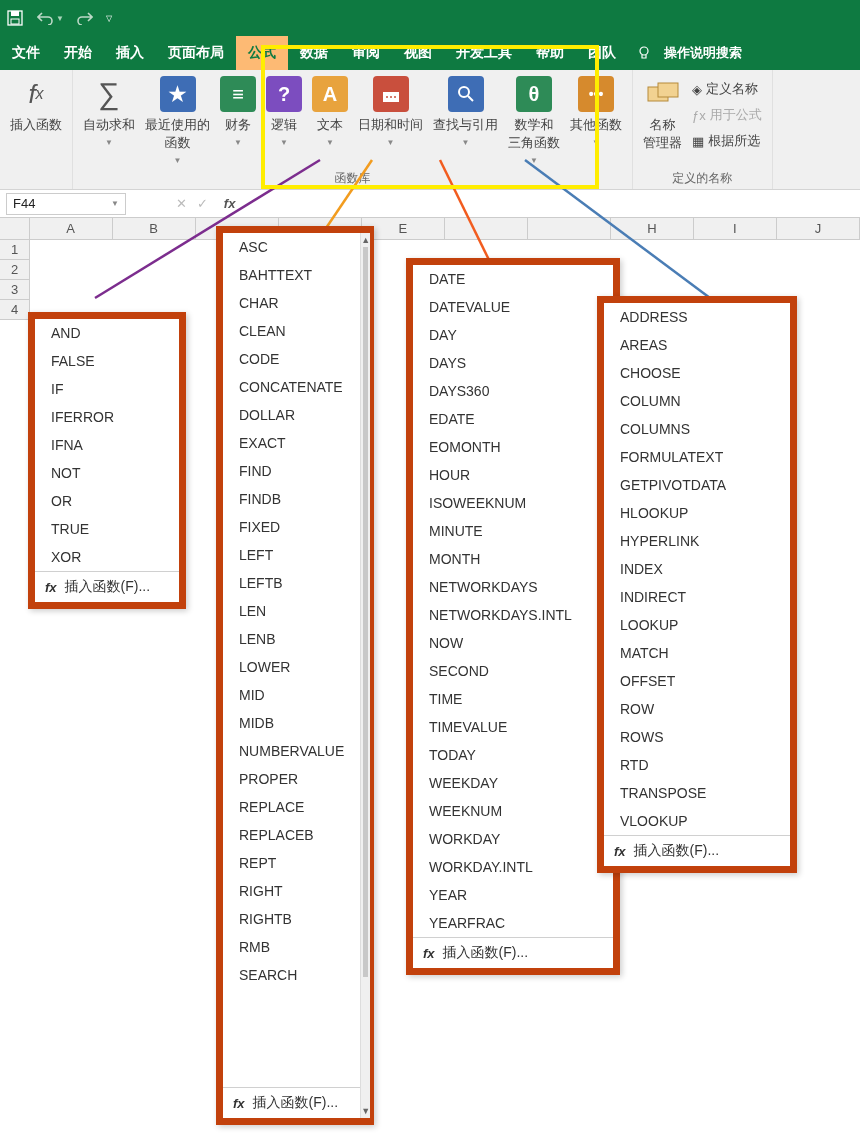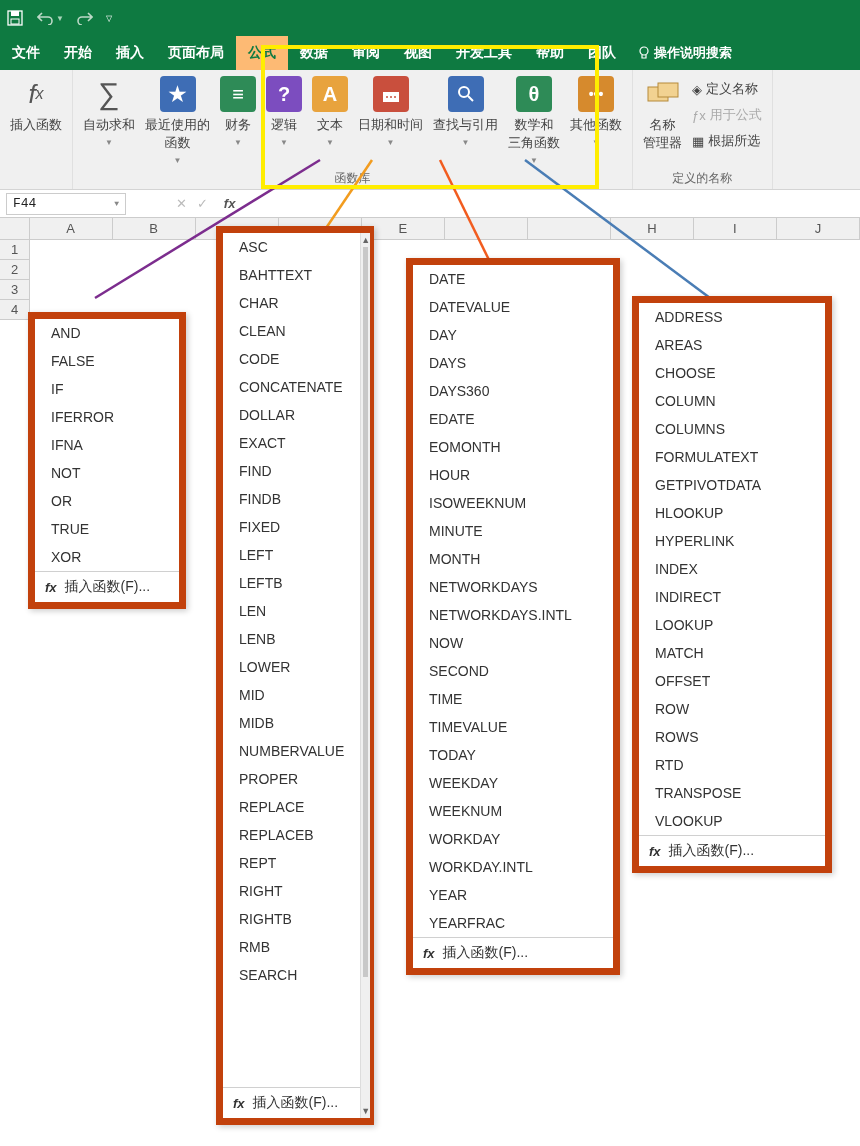--- a/index.html
+++ b/index.html
@@ -6,36 +6,36 @@
 body { font-family: "Microsoft YaHei", "Segoe UI", sans-serif; font-size: 13px; background: #fff; width: 860px; height: 1146px; overflow: hidden; position: relative; }
 
 .titlebar { background: #0e7a41; height: 36px; display: flex; align-items: center; padding: 0 6px; gap: 12px; }
 .qat-item { color: #fff; display: flex; align-items: center; gap: 2px; }
 .qat-icon { width: 18px; height: 18px; display: flex; align-items: center; justify-content: center; font-size: 13px; }
 .caret-down { font-size: 8px; color: #a8d4ba; }
 
 .menubar { background: #0e7a41; height: 34px; display: flex; align-items: center; position: relative; font-weight: bold; }
 .menu-item { color: #fff; padding: 0 12px; height: 100%; display: flex; align-items: center; font-size: 14px; cursor: pointer; }
 .menu-item.active { background: #fdba74; color: #0e7a41; }
-.tell-me { display: flex; align-items: center; gap: 2px; color: #fff; margin-left: 8px; }
+.tell-me { display: flex; align-items: center; gap: 12px; color: #fff; margin-left: 8px; }
 .bulb { width: 16px; height: 16px; }
 
 .highlight-box { position: absolute; border: 4px solid #ffed00; pointer-events: none; z-index: 5; }
 
 .ribbon { background: #f0f0f0; height: 120px; display: flex; border-bottom: 1px solid #d4d4d4; position: relative; }
 .ribbon-group { border-right: 1px solid #e0e0e0; display: flex; flex-direction: column; justify-content: space-between; padding: 4px 6px 0 6px; text-align: center; }
 .ribbon-group-title { font-size: 12px; color: #666; padding: 2px 0; }
 .ribbon-btn { display: flex; flex-direction: column; align-items: center; gap: 4px; font-size: 13px; color: #444; cursor: pointer; padding: 2px 4px; }
 .ribbon-btn-row { display: flex; gap: 2px; height: 100%; }
 .ribbon-icon { width: 36px; height: 36px; display: flex; align-items: center; justify-content: center; }
 .ribbon-small { font-size: 8px; color: #888; }
 .side-btn { text-align: left; color: #444; font-size: 13px; padding: 2px 4px; display: flex; align-items: center; gap: 4px; }
 
 .namebox-row { height: 28px; display: flex; align-items: center; border-bottom: 1px solid #ccc; background: #fff; }
-.namebox { width: 120px; border: 1px solid #ccc; height: 22px; margin-left: 6px; display: flex; align-items: center; padding: 0 6px; font-size: 13px; color: #222; justify-content: space-between; font-family: Liberation Mono, monospace; }
+.namebox { width: 120px; border: 1px solid #ccc; height: 22px; margin-left: 6px; display: flex; align-items: center; padding: 0 6px; font-size: 13px; color: #222; justify-content: space-between; }
 .fx-icons { display: flex; gap: 10px; margin-left: 50px; color: #bbb; font-size: 13px; align-items: center; }
 .fx-label { font-style: italic; font-weight: bold; color: #555; margin-left: 6px; }
 
 .sheet-area { position: relative; background: #fff; }
 .col-headers { display: flex; background: #f0f0f0; height: 22px; border-bottom: 1px solid #ccc; }
 .corner { width: 30px; border-right: 1px solid #ccc; background: #f0f0f0; }
 .col-h { width: 84px; text-align: center; border-right: 1px solid #ccc; color: #555; font-size: 13px; display: flex; align-items: center; justify-content: center; }
 .row-h { width: 30px; height: 20px; background: #f0f0f0; border-bottom: 1px solid #ccc; border-right: 1px solid #ccc; text-align: center; color: #555; font-size: 13px; display: flex; align-items: center; justify-content: center; }
 .rows { display: flex; flex-direction: column; }
 
@@ -358,21 +358,21 @@
       <div class="dd-item">WORKDAY.INTL</div>
       <div class="dd-item">YEAR</div>
       <div class="dd-item">YEARFRAC</div>
     </div>
   <div class="dd-footer">
     <span class="dd-footer-fx">fx</span>
     <span>插入函数(F)...</span>
   </div>
 </div>
 
-<div class="dropdown" style="left:632px; top:296px; width:200px;">
+<div class="dropdown" style="left:597px; top:296px; width:200px;">
   <div id="dd-lookup">
       <div class="dd-item">ADDRESS</div>
       <div class="dd-item">AREAS</div>
       <div class="dd-item">CHOOSE</div>
       <div class="dd-item">COLUMN</div>
       <div class="dd-item">COLUMNS</div>
       <div class="dd-item">FORMULATEXT</div>
       <div class="dd-item">GETPIVOTDATA</div>
       <div class="dd-item">HLOOKUP</div>
       <div class="dd-item">HYPERLINK</div>

